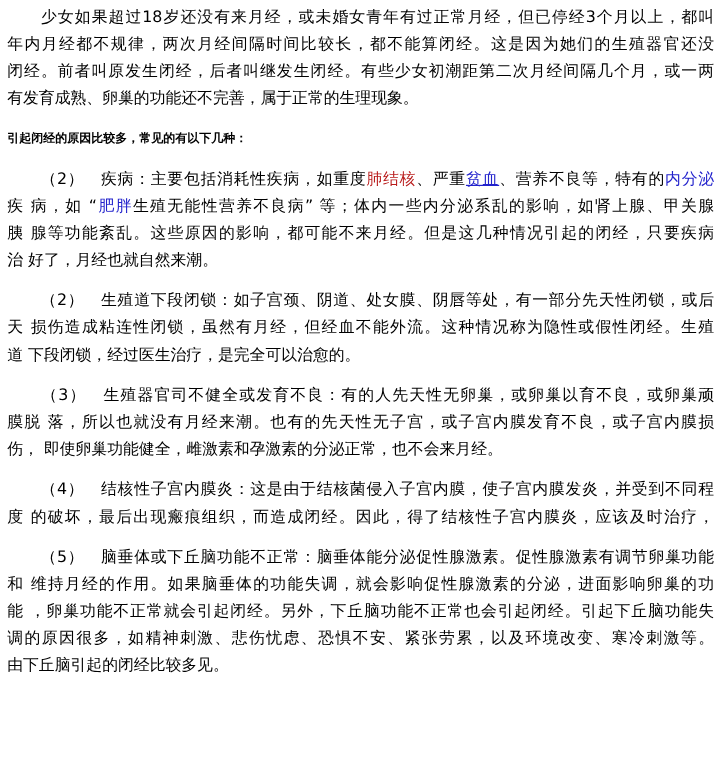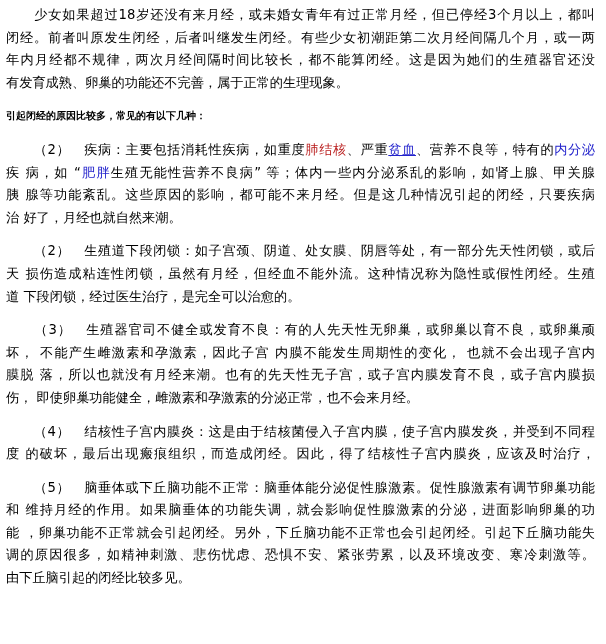--- a/index.html
+++ b/index.html
@@ -59,22 +59,22 @@
     display: block;
   }
 </style>
 </head>
 <body>
 
 <div class="page">
 
   <div class="para">
     <div class="line justify">　　少女如果超过18岁还没有来月经，或未婚女青年有过正常月经，但已停经3个月以上，都叫</div>
+    <div class="line justify">年内月经都不规律，两次月经间隔时间比较长，都不能算闭经。这是因为她们的生殖器官还没</div>
     <div class="line justify">闭经。前者叫原发生闭经，后者叫继发生闭经。有些少女初潮距第二次月经间隔几个月，或一两</div>
-    <div class="line justify">年内月经都不规律，两次月经间隔时间比较长，都不能算闭经。这是因为她们的生殖器官还没</div>
     <div class="line">有发育成熟、卵巢的功能还不完善，属于正常的生理现象。</div>
   </div>
 
   <div class="spacer"></div>
 
   <div class="heading">引起闭经的原因比较多，常见的有以下几种：</div>
 
   <div class="spacer"></div>
 
   <div class="para">
@@ -89,21 +89,20 @@
   <div class="para">
     <div class="line justify">　　（2）　生殖道下段闭锁：如子宫颈、阴道、处女膜、阴唇等处，有一部分先天性闭锁，或后</div>
     <div class="line justify">天 损伤造成粘连性闭锁，虽然有月经，但经血不能外流。这种情况称为隐性或假性闭经。生殖</div>
     <div class="line">道 下段闭锁，经过医生治疗，是完全可以治愈的。</div>
   </div>
 
   <div class="spacer"></div>
 
   <div class="para">
     <div class="line justify">　　（3）　生殖器官司不健全或发育不良：有的人先天性无卵巢，或卵巢以育不良，或卵巢顽</div>
-    <div class="line justify">坏， 不能产生雌激素和孕激素，因此子宫 内膜不能发生周期性的变化， 也就不会出现子宫内</div>
     <div class="line justify">膜脱 落，所以也就没有月经来潮。也有的先天性无子宫，或子宫内膜发育不良，或子宫内膜损</div>
     <div class="line">伤， 即使卵巢功能健全，雌激素和孕激素的分泌正常，也不会来月经。</div>
   </div>
 
   <div class="spacer"></div>
 
   <div class="para">
     <div class="line justify">　　（4）　结核性子宫内膜炎：这是由于结核菌侵入子宫内膜，使子宫内膜发炎，并受到不同程</div>
     <div class="line justify">度 的破坏，最后出现瘢痕组织，而造成闭经。因此，得了结核性子宫内膜炎，应该及时治疗，</div>
   </div>

